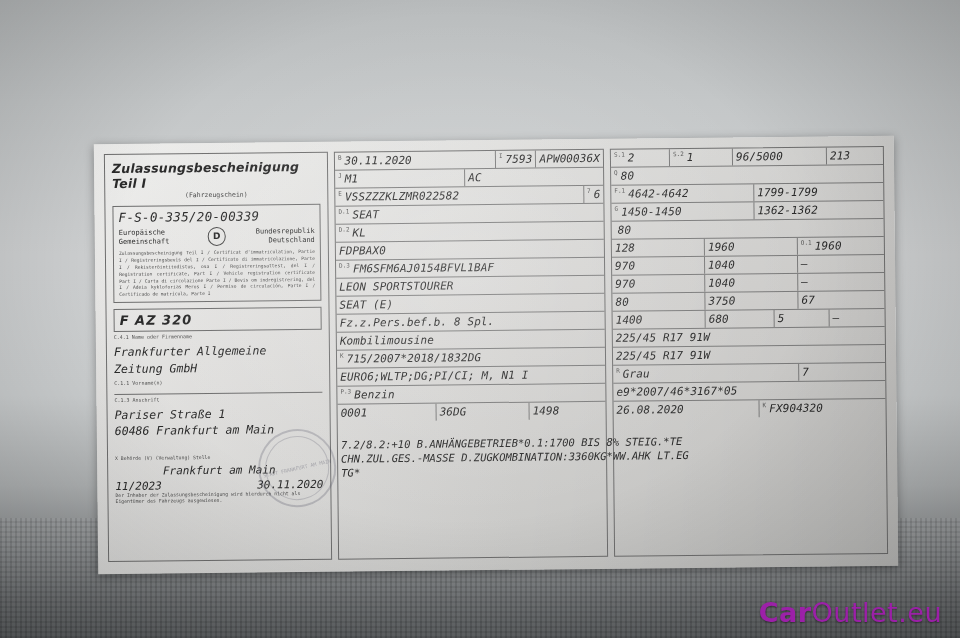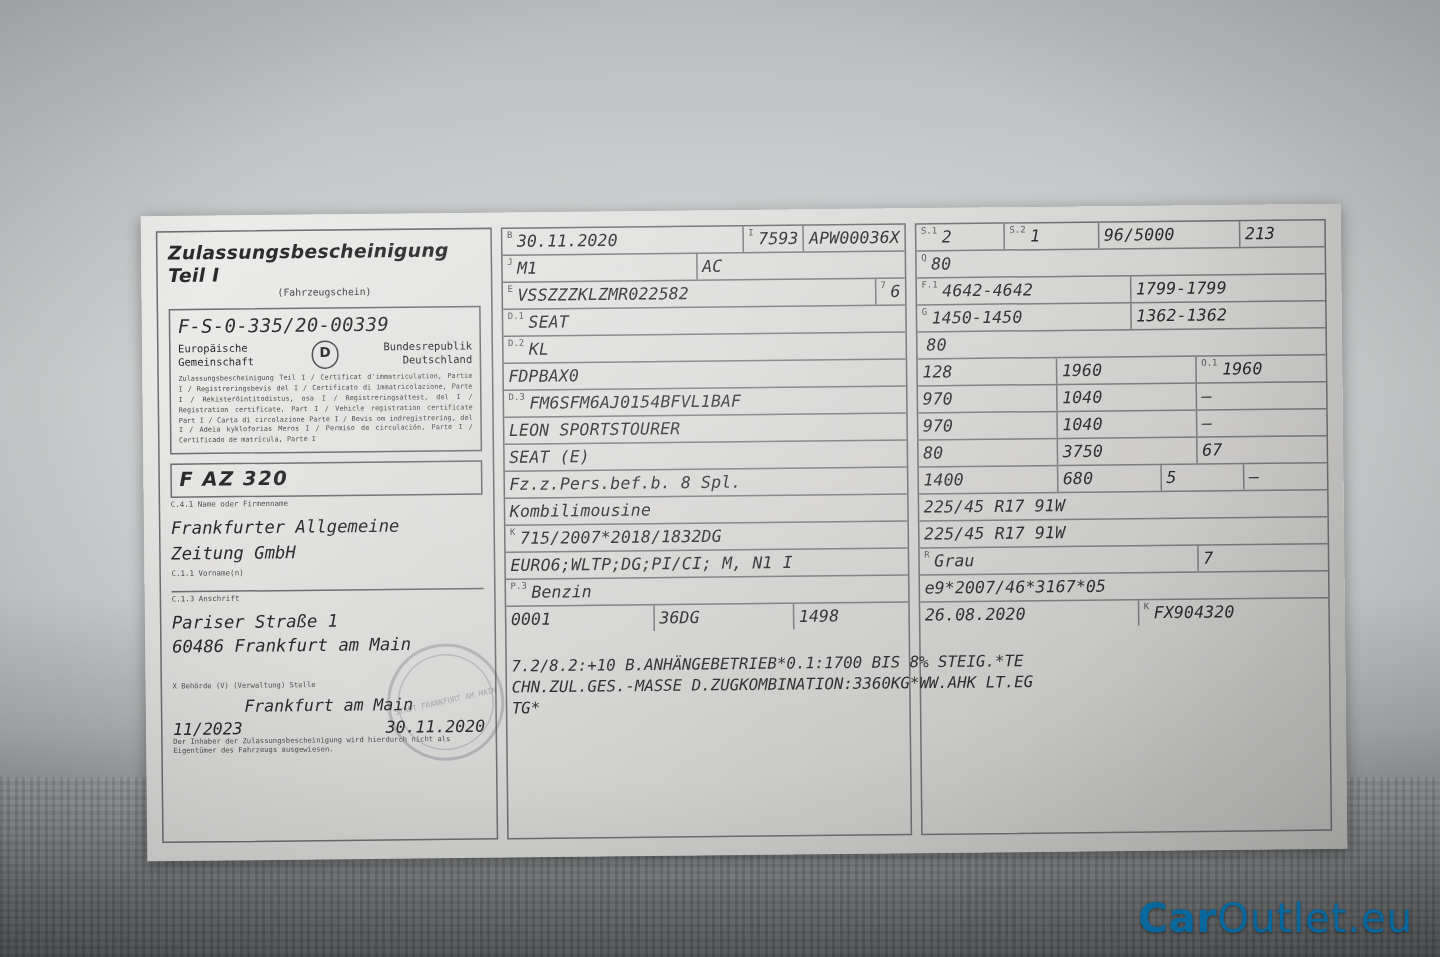--- a/index.html
+++ b/index.html
@@ -101,21 +101,21 @@
   .cell:last-child{border-right:none;}
   .code{font-size:6px;color:#555;align-self:flex-start;padding-top:1px;}
   .val{font-style:italic;letter-spacing:.1px;}
   .grow{flex:1;}
   .nob{border-right:none;}
   .freetext{font-size:10.5px;font-style:italic;padding:1px 4px;white-space:nowrap;overflow:hidden;}
 
   .watermark{
     position:absolute;right:18px;bottom:10px;
     font-family:"DejaVu Sans", sans-serif;
-    font-size:27px;color:#0369a1;opacity:.92;
+    font-size:27px;color:#a21caf;opacity:.92;
     letter-spacing:.5px;
     text-shadow:0 1px 2px rgba(0,0,0,.45);
   }
   .watermark b{font-weight:bold;}
 </style>
 </head>
 <body>
 
 <div class="photo-bg"></div>
 

